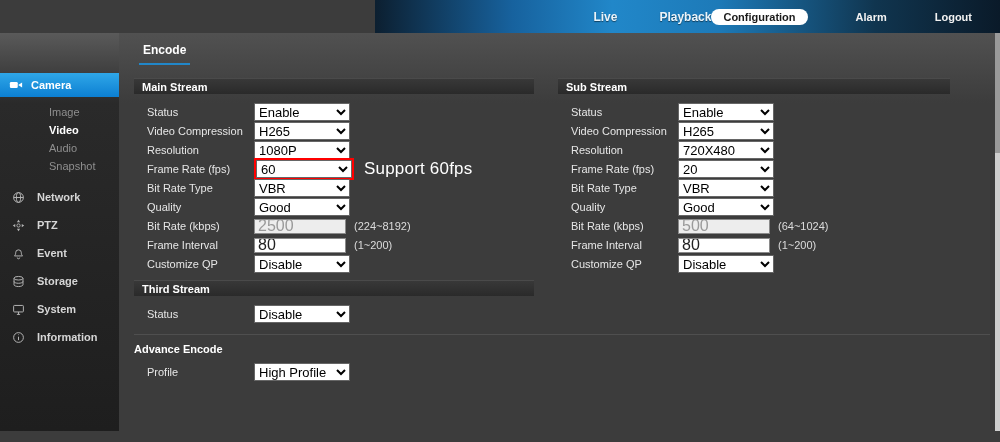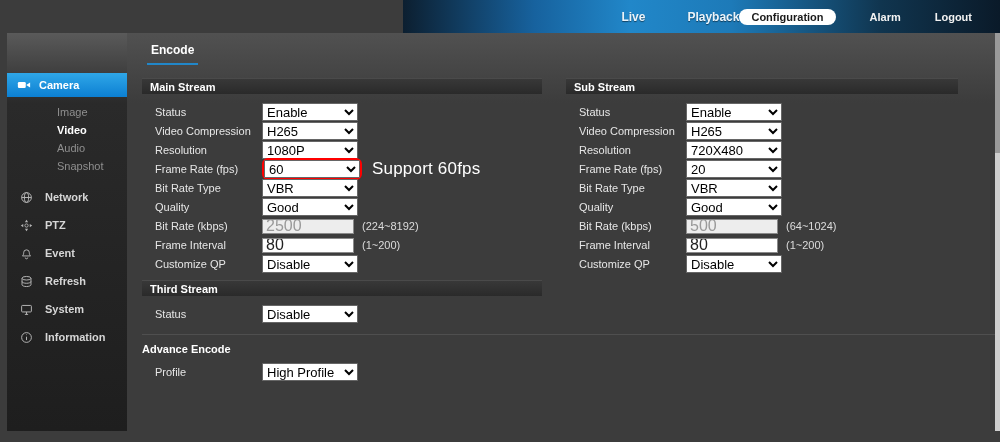--- a/index.html
+++ b/index.html
@@ -8,21 +8,21 @@
 
   .app { width:1000px; height:442px; display:flex; flex-direction:column;align-items:flex-end; }
 
   
   .topbar {
     height:33px; flex:0 0 33px; display:flex; align-items:center;
     background:linear-gradient(90deg,#0c1f30 0%,#17629e 22%,#2187c9 38%,#1d7ab8 55%,#10354f 80%,#0a1a29 100%);
   }
   .topbar-tabs { display:flex; gap:42px; padding-left:218px; }
   .top-tab { color:#eaf4fb; font-weight:bold; font-size:12px; cursor:pointer; text-shadow:0 1px 1px rgba(0,0,0,.5); }
-  .topbar-right { margin-left:auto; display:flex; align-items:center; gap:34px; padding-right:28px; }
+  .topbar-right { margin-left:auto; display:flex; align-items:center; gap:48px; padding-right:28px; }
   .top-link { color:#f2f2f2; font-weight:bold; font-size:11px; cursor:pointer; }
   .pill { background:#fff; color:#1a1a1a; border-radius:9px; padding:2px 12px; font-weight:bold; font-size:11px; cursor:pointer; }
 
   
   .bodywrap { flex:1 1 auto; display:flex; min-height:0; }
 
   
   .sidebar { width:120px; flex:0 0 120px; background:linear-gradient(180deg,#5a5a5a 0%,#2a2a2a 70px,#1e1e1e 100%); padding-top:40px; }
   .side-cam {
     height:24px; display:flex; align-items:center; gap:8px; padding-left:10px;
@@ -32,21 +32,21 @@
   .side-sub-item { height:18px; line-height:18px; padding-left:38px; color:#8f8f8f; cursor:pointer; }
   .side-sub-item.active { color:#fff; font-weight:bold; }
   .side-item { height:28px; display:flex; align-items:center; gap:12px; padding-left:12px; color:#d6d6d6; cursor:pointer; font-weight:bold; }
   .icon { display:inline-flex; width:14px; justify-content:center; }
 
   
   .content { flex:1 1 auto; position:relative; background:linear-gradient(180deg,#515151 0px,#3c3c3c 70px,#3c3c3c 100%); }
   .tabstrip { height:32px; display:flex; align-items:flex-end; padding-left:20px; }
   .encode-tab { color:#fff; font-weight:bold; font-size:12px; padding:0 4px 6px 4px; border-bottom:2px solid #2187c9; cursor:pointer; }
 
-  .panel { padding:13px 2px 0 15px; }
+  .panel { padding:13px 10px 0 15px; }
   .columns { display:flex; }
   .col-main { width:400px; flex:0 0 400px; }
   .col-sub  { width:392px; flex:0 0 392px; margin-left:24px; }
 
   .sec-hdr {
     height:16px; line-height:16px; padding-left:8px; margin-bottom:9px;
     background:linear-gradient(180deg,#383838,#2a2a2a); color:#fff; font-weight:bold;
     border-top:1px solid #4a4a4a;
   }
   .row { display:flex; align-items:center; height:18px; margin-bottom:1px; padding-left:13px; white-space:nowrap; }
@@ -148,21 +148,21 @@
         <span>Event</span>
       </div>
       <div class="side-item">
         <span class="icon">
           <svg width="13" height="13" viewBox="0 0 16 16" fill="none" stroke="#b5b5b5" stroke-width="1.2">
               <ellipse cx="8" cy="4" rx="5.5" ry="2.2"></ellipse>
               <path d="M2.5 4v8c0 1.2 2.5 2.2 5.5 2.2s5.5-1 5.5-2.2V4"></path>
               <path d="M2.5 8c0 1.2 2.5 2.2 5.5 2.2S13.5 9.2 13.5 8"></path>
             </svg>
         </span>
-        <span>Refresh</span>
+        <span>Storage</span>
       </div>
       <div class="side-item">
         <span class="icon">
           <svg width="13" height="13" viewBox="0 0 16 16" fill="none" stroke="#b5b5b5" stroke-width="1.2">
               <rect x="2" y="3" width="12" height="8" rx="1"></rect>
               <path d="M6 14h4M8 11v3"></path>
             </svg>
         </span>
         <span>System</span>
       </div>
@@ -196,21 +196,21 @@
             <div class="row">
               <span class="lbl">Video Compression</span>
               <select class="sel"><option>H265</option></select>
             </div>
             <div class="row">
               <span class="lbl">Resolution</span>
               <select class="sel"><option>1080P</option></select>
             </div>
             <div class="row">
               <span class="lbl">Frame Rate (fps)</span>
-              <span class="hl-box" style="border-color: rgb(255, 0, 0); border-radius: 6px;">
+              <span class="hl-box" style="border-color: rgb(255, 0, 0);">
                   <select class="sel"><option>60</option></select>
                 </span>
               <span class="callout">Support 60fps</span>
             </div>
             <div class="row">
               <span class="lbl">Bit Rate Type</span>
               <select class="sel"><option>VBR</option></select>
             </div>
             <div class="row">
               <span class="lbl">Quality</span>

